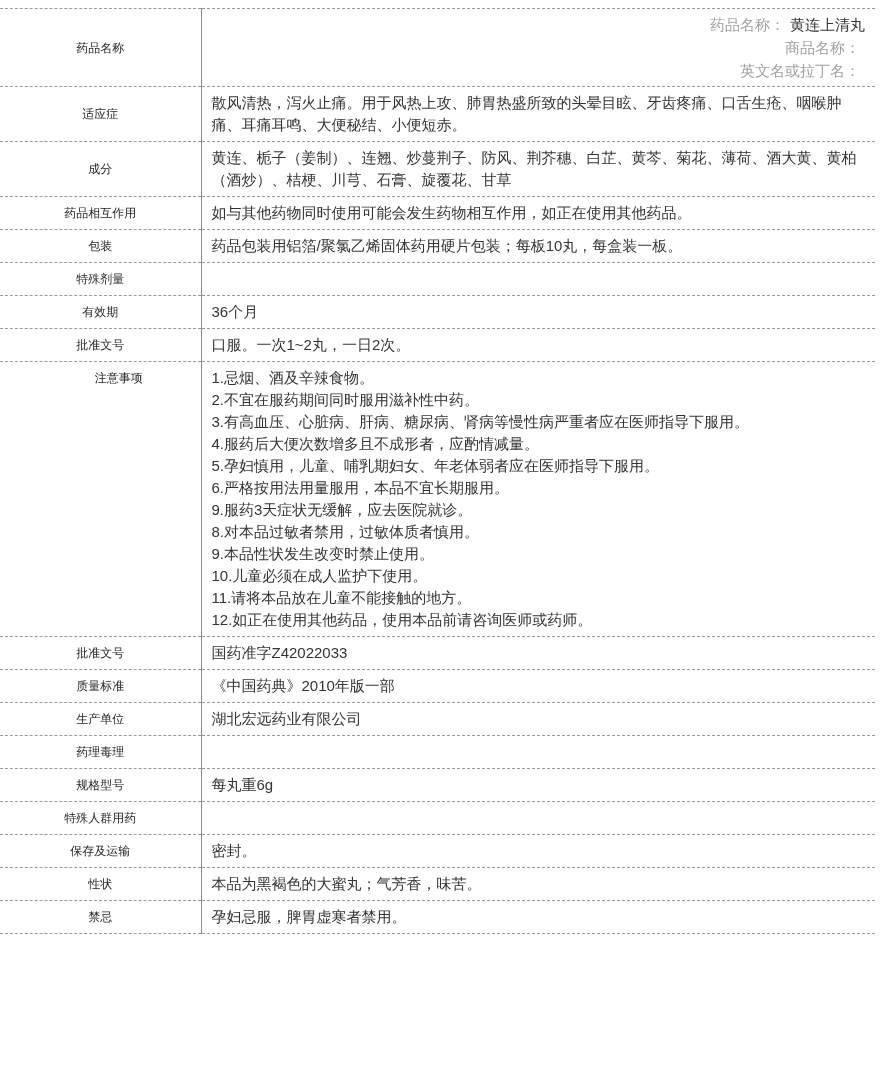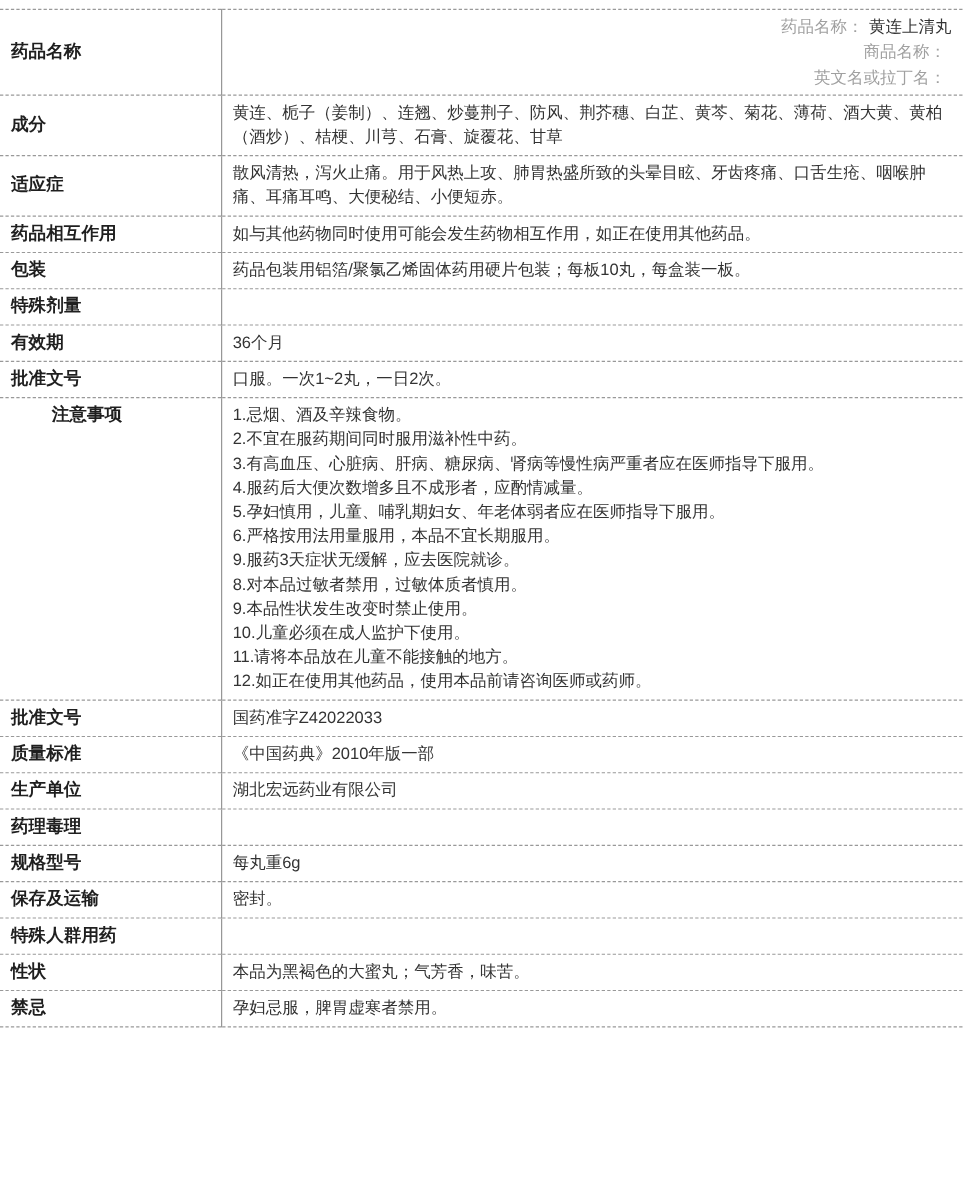--- a/index.html
+++ b/index.html
@@ -22,25 +22,25 @@
     border-collapse:collapse;
     width:875px;
     table-layout:fixed;
     border-top:1px dashed var(--row-border);
     border-bottom:1px dashed var(--row-border);
   }
   col.c-label{width:201px;}
   tr{border-top:1px dashed var(--row-border);}
   th{
     border-right:1px solid var(--column-divider);
-    text-align:left;
+    text-align:center;
     vertical-align:middle;
     padding:5px 10px;
-    font-size:16px;
-    font-weight:bold;
+    font-size:12px;
+    font-weight:normal;
     color:var(--label-text);
     height:22px;
     line-height:22px;
     white-space:nowrap;
   }
   td{
     vertical-align:top;
     padding:5px 10px;
     font-size:15px;
     color:var(--value-text);
@@ -65,29 +65,29 @@
     <tbody>
       <tr class="name-row">
         <th>药品名称</th>
         <td>
           <div class="name-line"><span class="muted">药品名称：</span><span class="name-value">黄连上清丸</span></div>
           <div class="name-line"><span class="muted">商品名称：</span><span class="name-value"></span></div>
           <div class="name-line"><span class="muted">英文名或拉丁名：</span><span class="name-value"></span></div>
         </td>
       </tr>
     <tr>
+          <th>适应症</th>
+          <td>
+            <div>散风清热，泻火止痛。用于风热上攻、肺胃热盛所致的头晕目眩、牙齿疼痛、口舌生疮、咽喉肿痛、耳痛耳鸣、大便秘结、小便短赤。</div>
+          </td>
+        </tr>
+        <tr>
           <th>成分</th>
           <td>
             <div>黄连、栀子（姜制）、连翘、炒蔓荆子、防风、荆芥穗、白芷、黄芩、菊花、薄荷、酒大黄、黄柏（酒炒）、桔梗、川芎、石膏、旋覆花、甘草</div>
-          </td>
-        </tr>
-        <tr>
-          <th>适应症</th>
-          <td>
-            <div>散风清热，泻火止痛。用于风热上攻、肺胃热盛所致的头晕目眩、牙齿疼痛、口舌生疮、咽喉肿痛、耳痛耳鸣、大便秘结、小便短赤。</div>
           </td>
         </tr>
         <tr>
           <th>药品相互作用</th>
           <td>
             <div>如与其他药物同时使用可能会发生药物相互作用，如正在使用其他药品。</div>
           </td>
         </tr>
         <tr>
           <th>包装</th>
@@ -150,28 +150,28 @@
           <th>药理毒理</th>
           <td></td>
         </tr>
         <tr>
           <th>规格型号</th>
           <td>
             <div>每丸重6g</div>
           </td>
         </tr>
         <tr>
+          <th>特殊人群用药</th>
+          <td></td>
+        </tr>
+        <tr>
           <th>保存及运输</th>
           <td>
             <div>密封。</div>
           </td>
-        </tr>
-        <tr>
-          <th>特殊人群用药</th>
-          <td></td>
         </tr>
         <tr>
           <th>性状</th>
           <td>
             <div>本品为黑褐色的大蜜丸；气芳香，味苦。</div>
           </td>
         </tr>
         <tr>
           <th>禁忌</th>
           <td>

